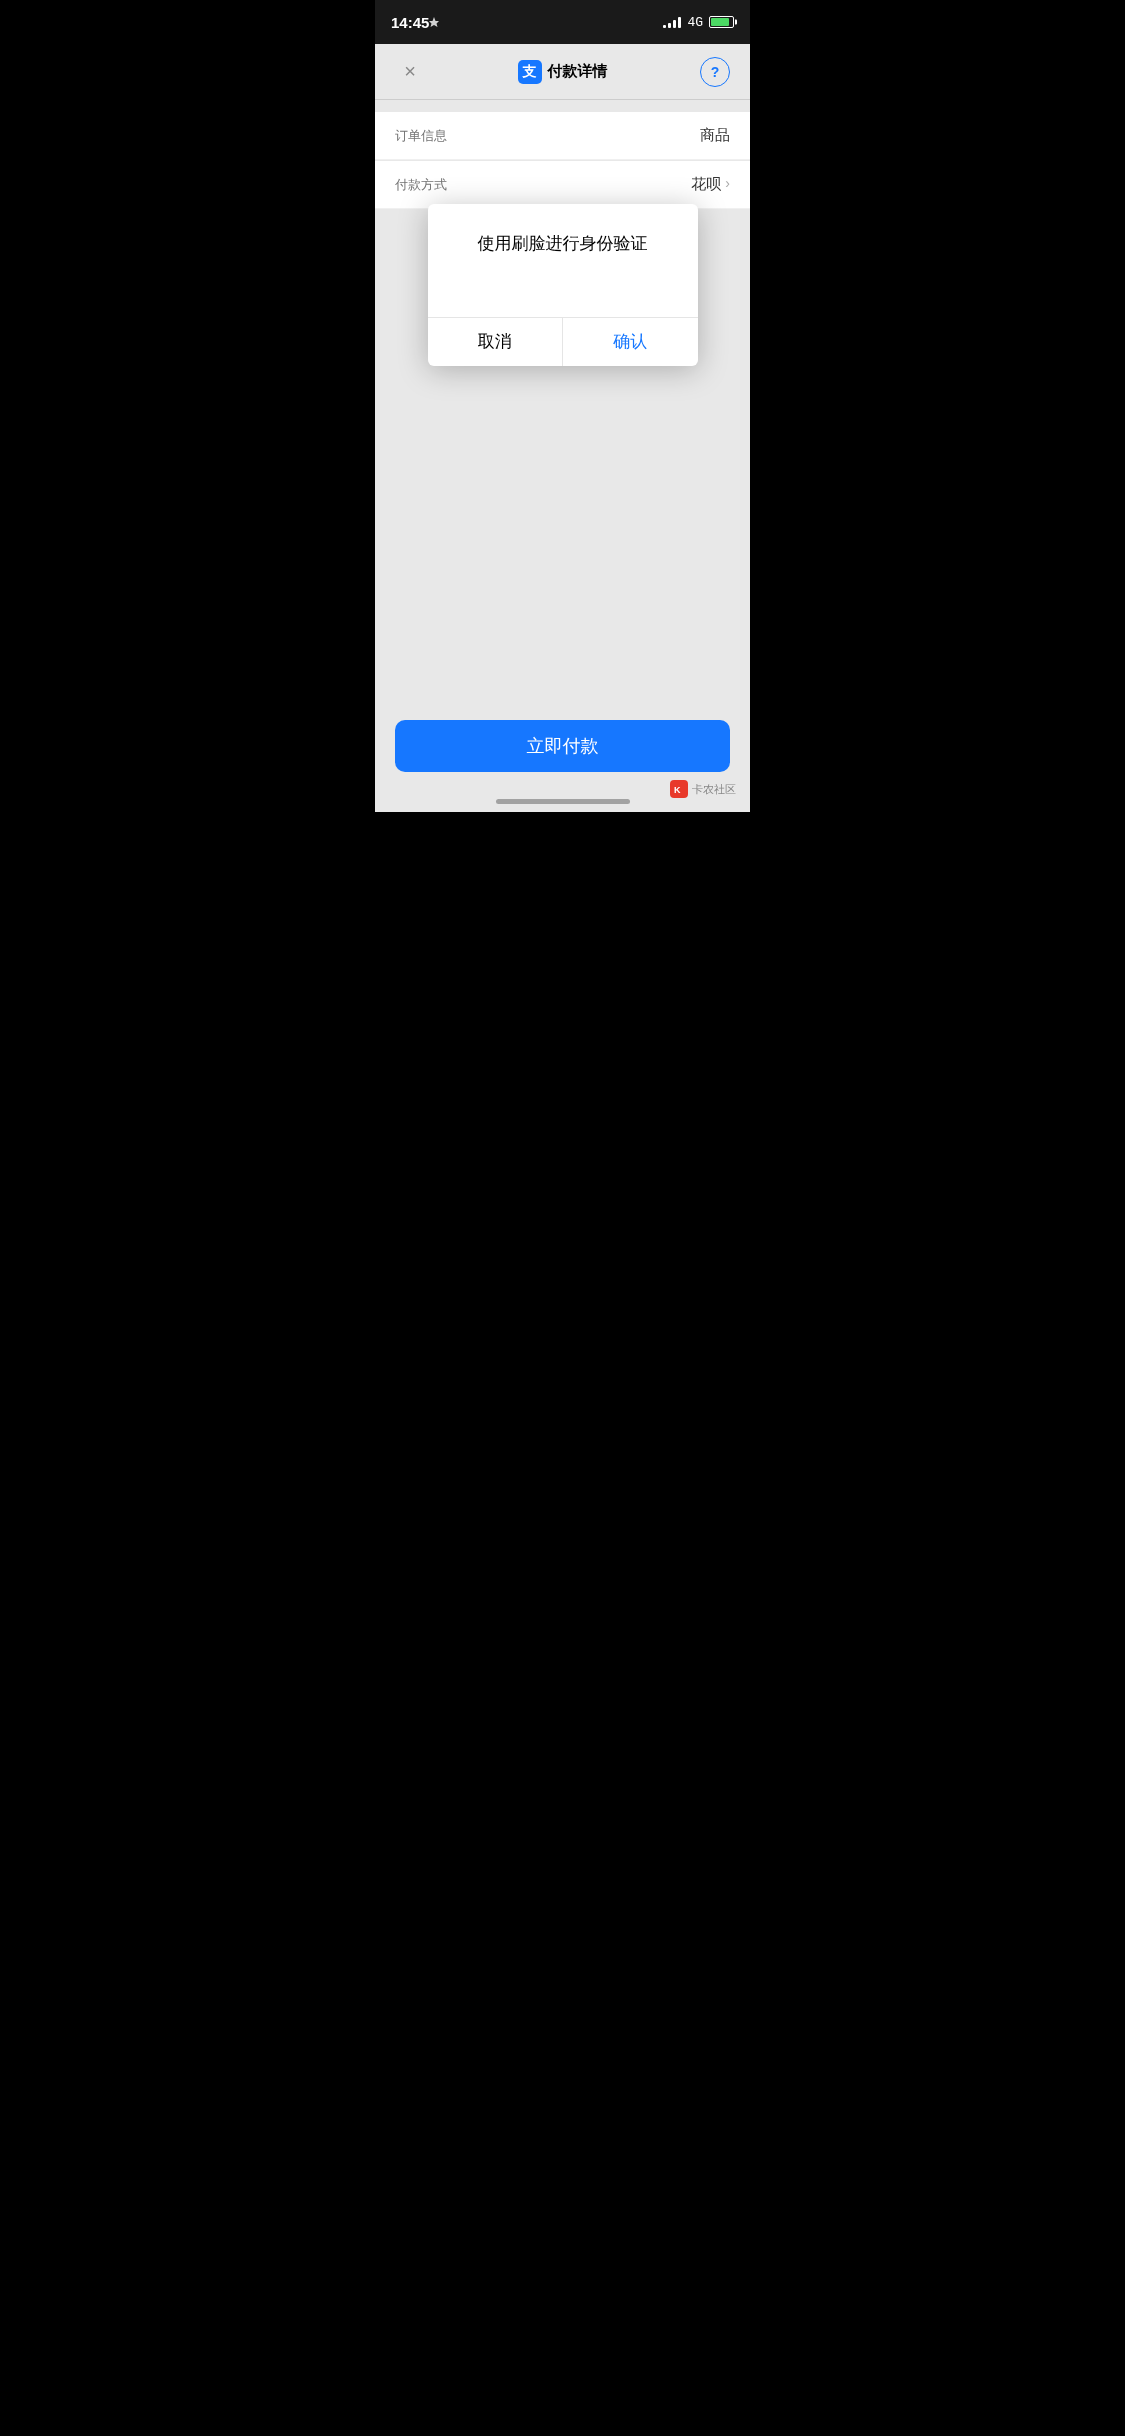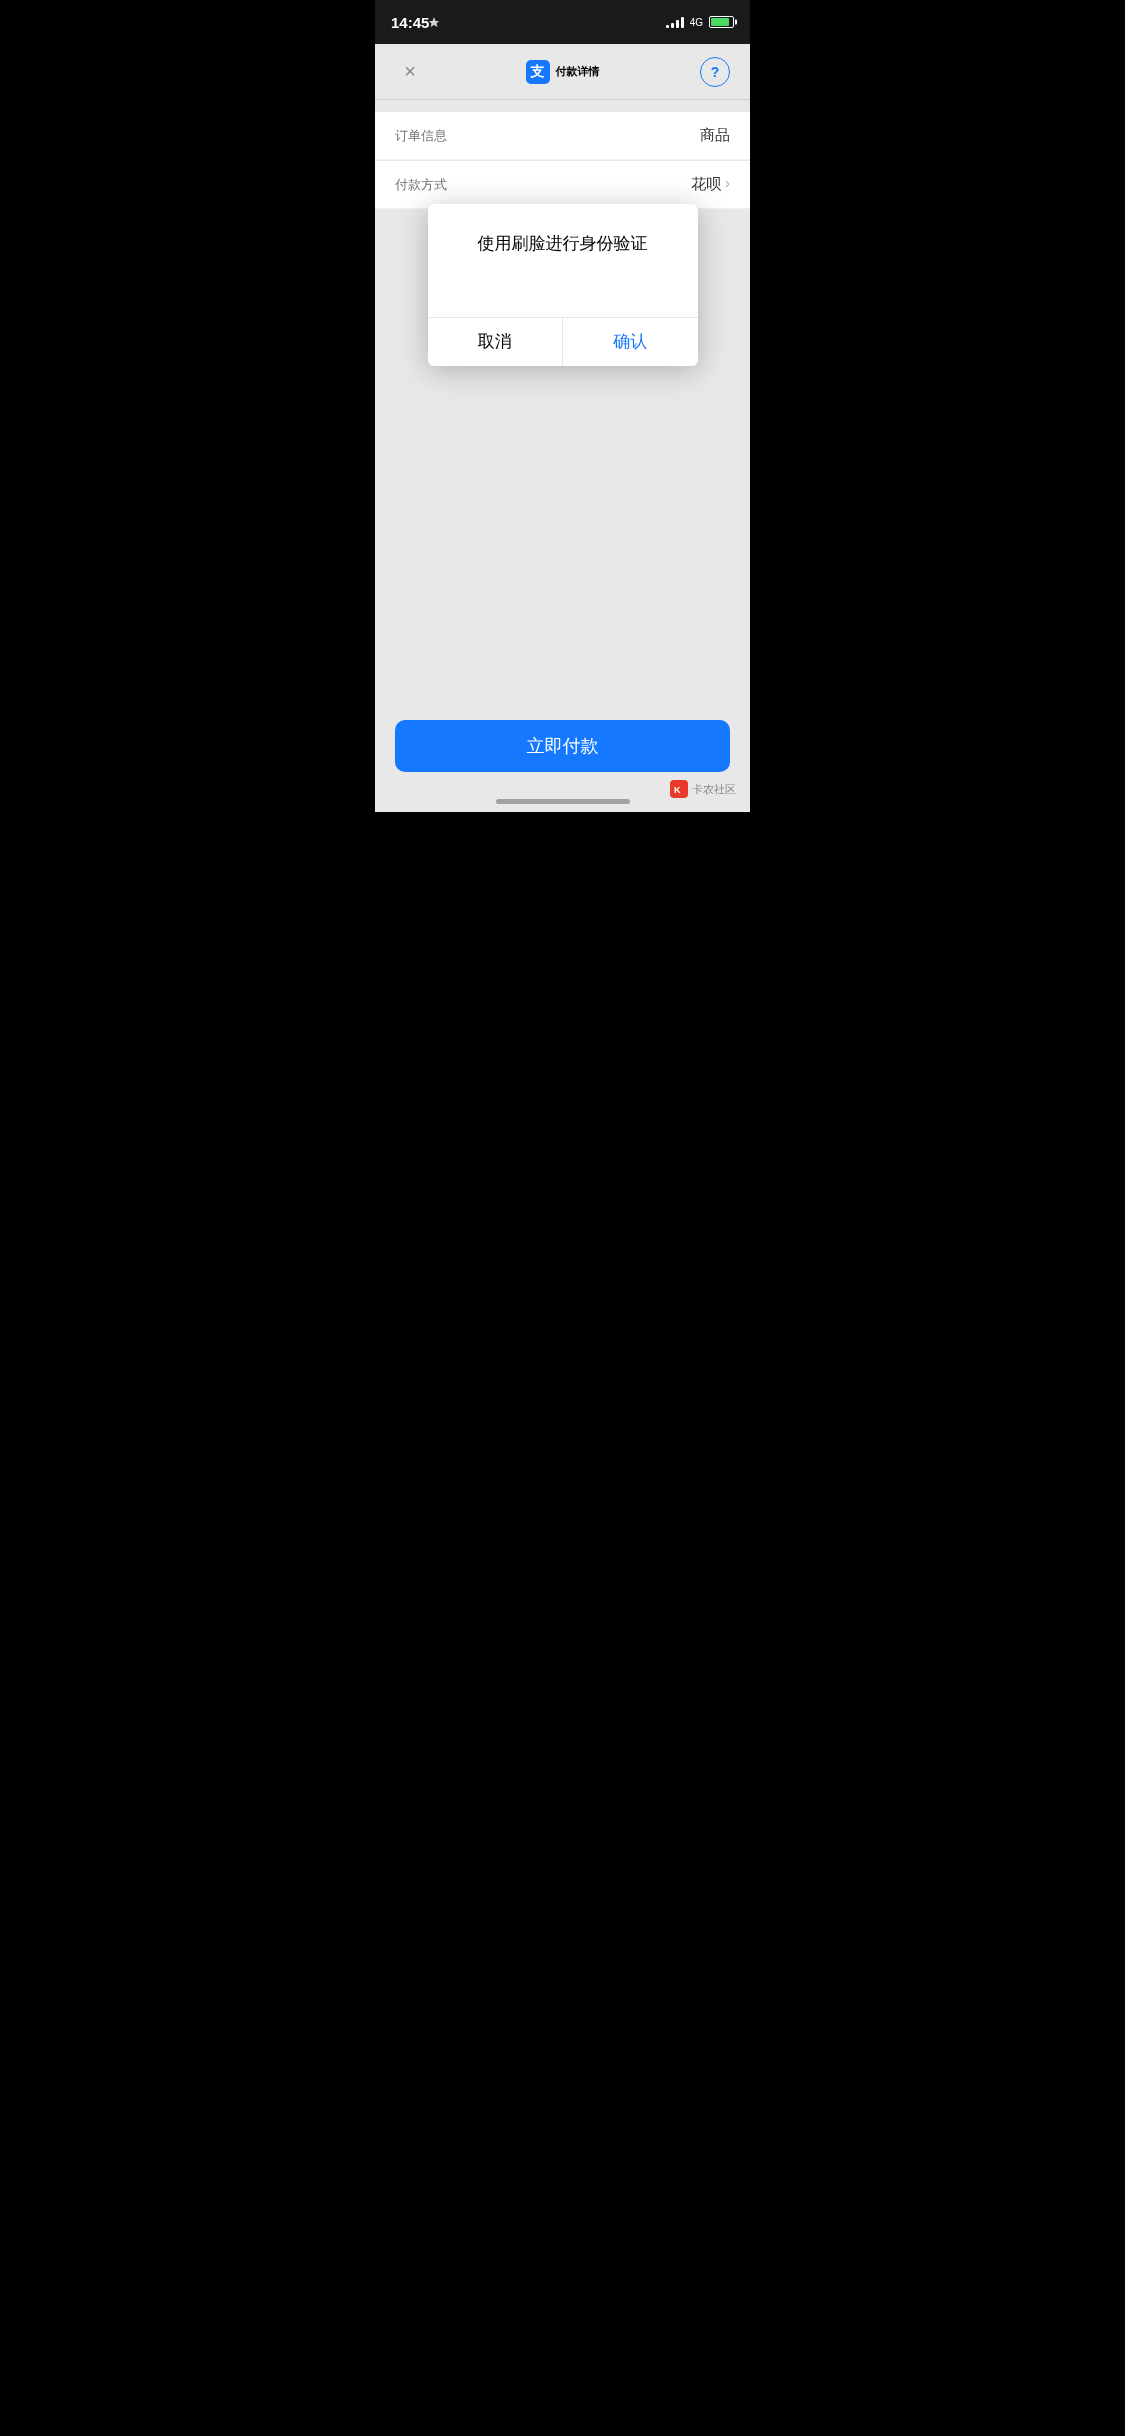--- a/index.html
+++ b/index.html
@@ -44,22 +44,23 @@
       gap: 2px;
       height: 12px;
     }
     .signal-bar {
       background: #fff;
       width: 3px;
       border-radius: 1px;
     }
     .network-label {
       color: #fff;
-      font-size: 10px;
+      font-size: 13px;
       font-weight: 500;
+      font-family: Liberation Mono, monospace;
     }
     .battery-icon {
       width: 25px;
       height: 12px;
       border: 1.5px solid #fff;
       border-radius: 2px;
       position: relative;
       display: flex;
       align-items: center;
     }
@@ -150,21 +151,21 @@
       border-radius: 5px;
       display: flex;
       align-items: center;
       justify-content: center;
       color: #fff;
       font-size: 14px;
       font-weight: 700;
     }
 
     .sheet-title {
-      font-size: 11px;
+      font-size: 15px;
       font-weight: 600;
       color: #000;
     }
 
     .sheet-help {
       width: 30px;
       height: 30px;
       display: flex;
       align-items: center;
       justify-content: center;

